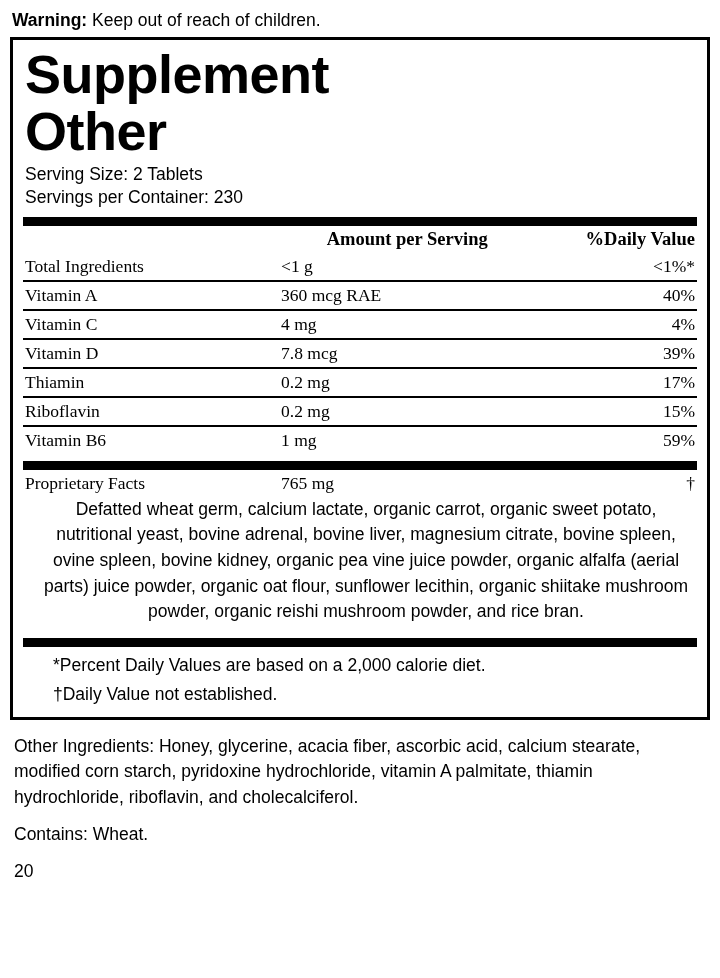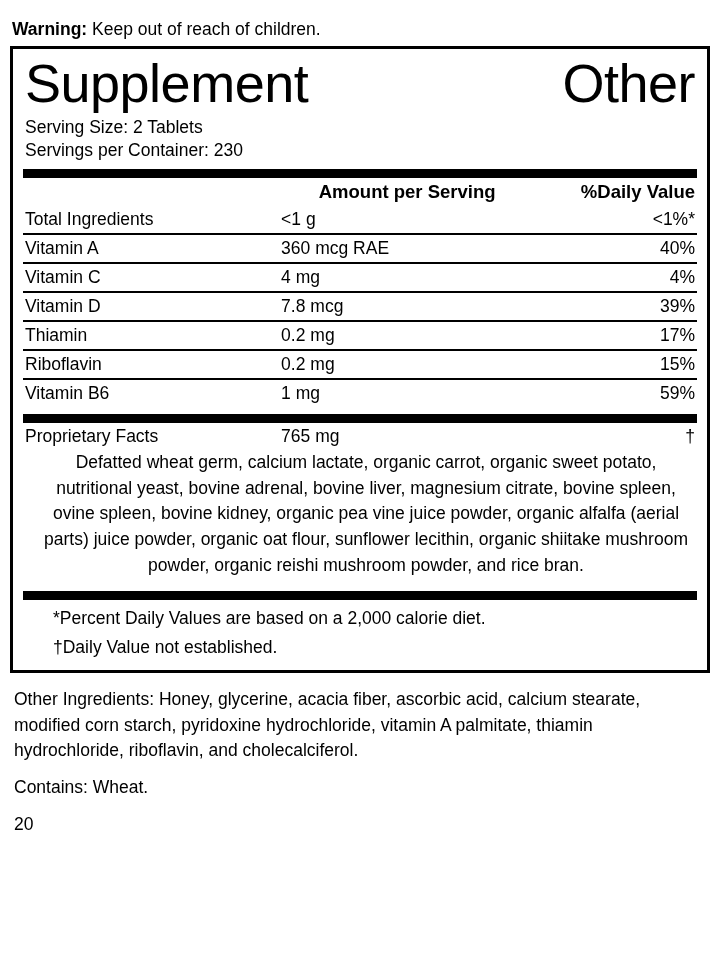--- a/index.html
+++ b/index.html
@@ -12,68 +12,70 @@
     height: 978px;
     font-family: "Liberation Sans", sans-serif;
     color: #000000;
     -webkit-font-smoothing: antialiased;
   }
   .page {
     position: relative;
     width: 720px;
     height: 978px;
     box-sizing: border-box;
-    padding: 13px 8px;
+    padding: 4px 8px;
   }
 
   
   .warning {
     font-size: 17.5px;
     line-height: 1.2;
     padding: 6px 4px 6px 4px;
     white-space: nowrap;
   }
   .warning b { font-weight: bold; }
 
   
   .panel {
     border: 3px solid #000;
     box-sizing: border-box;
     margin: 0 2px;
     padding: 4px 10px 8px 10px;
   }
   .sf-title {
     font-size: 54px;
-    font-weight: normal;
+    font-weight: bold;
     letter-spacing: -0.5px;
     line-height: 1.05;
     display: flex;
     justify-content: space-between;
     padding: 2px 2px 4px 2px;
     white-space: nowrap;
+    flex-direction: column;
   }
   .serving {
     font-size: 17.5px;
     line-height: 1.32;
     padding-left: 2px;
   }
   .rule-thick {
     height: 9px;
     background: #000;
     margin: 7px 0 0 0;
   }
 
   table.facts {
     width: 100%;
     border-collapse: collapse;
     font-size: 17.5px;
   }
   table.facts td, table.facts th {
     padding: 3px 2px 3px 2px;
     vertical-align: bottom;
+    font-family: Liberation Serif, serif;
   }
   .hdr-row th {
     font-weight: bold;
     font-size: 18.5px;
     padding-top: 4px;
     padding-bottom: 5px;
   }
   .col-name { text-align: left; width: 38%; }
   .col-amt  { text-align: left; width: 38%; }
   .col-dv   { text-align: right; width: 24%; }

